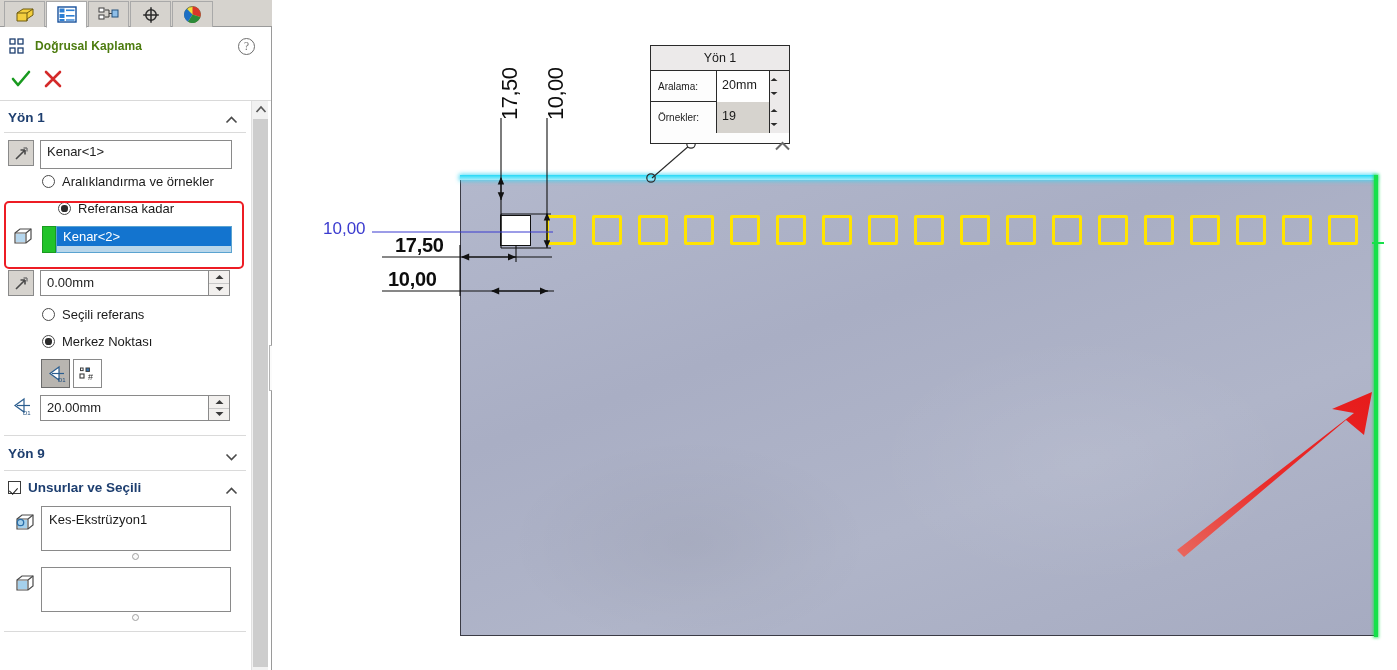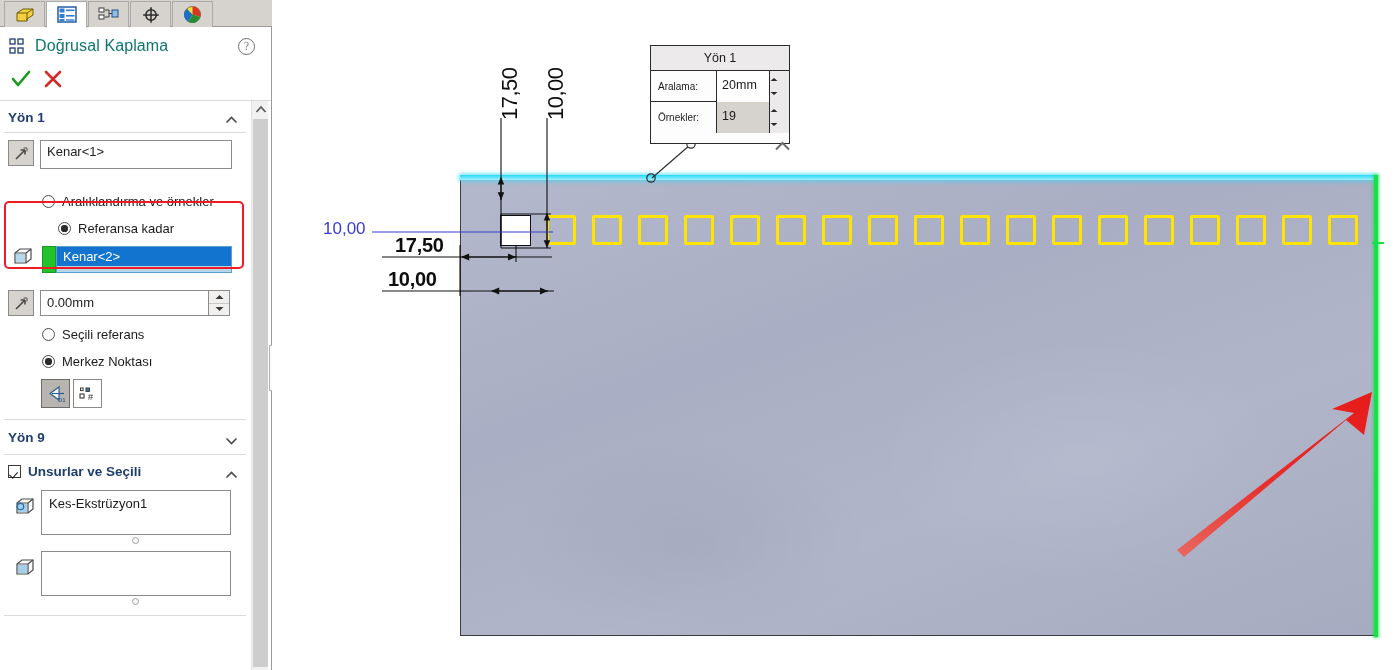--- a/index.html
+++ b/index.html
@@ -28,21 +28,21 @@
     display:flex; align-items:center; justify-content:center;
   }
   .tab.active{ background:#ffffff; border-bottom:1px solid #ffffff; height:27px; }
 
   
   .panel-title-row{
     position:absolute; left:0; top:28px; width:271px; height:36px;
     display:flex; align-items:center; padding-left:9px;
   }
   .panel-title{
-    font-size:16px; font-weight:normal; color:#0f766e; margin-left:9px;
+    font-size:12px; font-weight:bold; color:#4d7c0f; margin-left:9px;
     letter-spacing:.1px;
   }
   .help-icon{
     position:absolute; right:16px; top:38px; width:17px; height:17px;
     border:1.4px solid #6d6d6d; border-radius:50%;
     color:#6d6d6d; font-size:11.5px; line-height:14px; text-align:center;
     font-family:"Liberation Serif", serif;
   }
   .okcancel{
     position:absolute; left:0; top:64px; width:271px; height:34px;
@@ -329,21 +329,21 @@
       <div class="row" style="height:38px;">
         <div class="iconbtn" style="left:8px; top:7px; width:26px; height:26px;">
           <svg width="17" height="17" viewBox="0 0 17 17">
             <path d="M3 14 L12 5 M12 5 L7.5 5 M12 5 L12 9.5" fill="none" stroke="#4a4a4a" stroke-width="1.6"></path>
             <path d="M14 3 L10.5 3 M14 3 L14 6.5" fill="none" stroke="#777" stroke-width="1.4"></path>
           </svg>
         </div>
         <div class="selbox" style="left:40px; top:7px; width:192px; height:29px;">Kenar&lt;1&gt;</div>
       </div>
 
-      <div class="row" style="height:25px;margin-top:20px;">
+      <div class="row" style="height:25px;">
         <div class="radio-row" style="left:42px; top:3px;">
           <span class="radio"></span>
           <span class="lbl">Aralıklandırma ve örnekler</span>
         </div>
       </div>
 
       <div class="row" style="height:28px;">
         <div class="radio-row" style="left:58px; top:5px;">
           <span class="radio on"></span>
           <span class="lbl">Referansa kadar</span>
@@ -413,20 +413,43 @@
         <div class="iconbtn" style="left:73px; top:1px; width:29px; height:29px; background:#ffffff;">
           <svg width="20" height="19" viewBox="0 0 20 19">
             <rect x="2" y="10" width="4" height="4" fill="none" stroke="#3a3a3a" stroke-width="1.1"></rect>
             <rect x="8" y="4" width="3.4" height="3.4" fill="#3a78b5" stroke="#3a3a3a" stroke-width="1"></rect>
             <rect x="2.5" y="4" width="2.6" height="2.6" fill="none" stroke="#3a3a3a" stroke-width="1"></rect>
             <text x="10" y="16" font-size="9" fill="#2a2a2a" font-family="Liberation Sans">#</text>
           </svg>
         </div>
       </div>
 
+      <div class="row" style="height:36px;">
+        <div style="position:absolute; left:11px; top:4px;">
+          <svg width="21" height="20" viewBox="0 0 21 20">
+            <path d="M13 3 L4 9.5 L13 16 Z" fill="#ffffff" stroke="#2a5d8f" stroke-width="1.2"></path>
+            <path d="M6 9.5 L19 9.5" stroke="#2a5d8f" stroke-width="1.2"></path>
+            <text x="12" y="19" font-size="6" fill="#1a4a7a" font-family="Liberation Sans">D1</text>
+          </svg>
+        </div>
+        <div class="selbox" style="left:40px; top:3px; width:190px; height:26px; padding-top:4px;">20.00mm
+          <div class="spin">
+            <div>
+              <svg width="9" height="6" viewBox="0 0 9 6">
+                  <path d="M0.5 5 L4.5 1 L8.5 5 Z" fill="#3a3a3a"></path>
+                </svg>
+            </div>
+            <div>
+              <svg width="9" height="6" viewBox="0 0 9 6">
+                  <path d="M0.5 1 L4.5 5 L8.5 1 Z" fill="#3a3a3a"></path>
+                </svg>
+            </div>
+          </div>
+        </div>
+      </div>
       <div class="hline" style="margin-top:7px;"></div>
 
       <div class="sect-head" style="height:34px;">
         <span class="txt">Yön 9</span>
         <span class="chev" style="top:12px;">
           <svg width="13" height="10" viewBox="0 0 13 10">
               <path d="M1.5 2.5 L6.5 7.5 L11.5 2.5" fill="none" stroke="#4a4a4a" stroke-width="1.6"></path>
             </svg>
         </span>
       </div>

